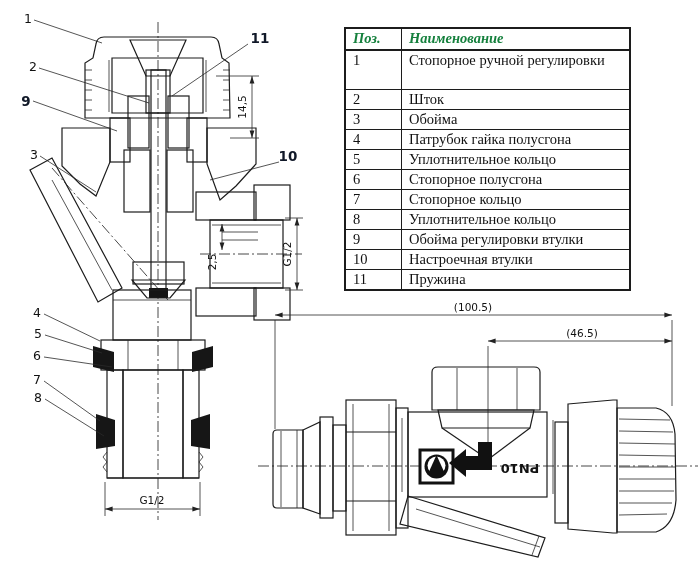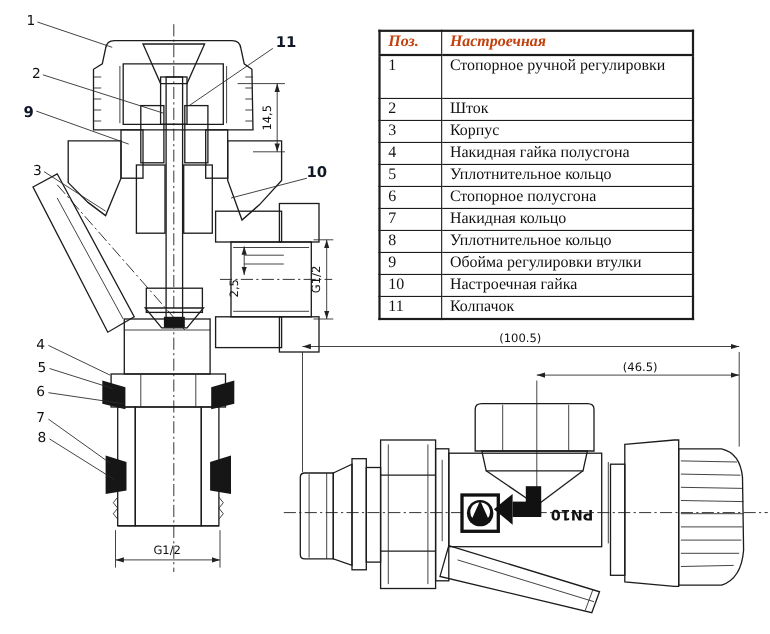--- a/index.html
+++ b/index.html
@@ -4,21 +4,21 @@
 <style>
   html,body{margin:0;padding:0;background:#ffffff;}
   #stage{position:relative;width:700px;height:576px;background:#ffffff;overflow:hidden;
          font-family:"DejaVu Sans",sans-serif;}
   
   #parts-table{position:absolute;left:344px;top:27px;width:287px;border-collapse:collapse;
                font-family:"Liberation Serif",serif;color:#111;}
   #parts-table td,#parts-table th{border:1.5px solid #1c1c1c;padding:0 4px 0 7px;
                font-size:14.5px;line-height:1.25;text-align:left;vertical-align:top;}
   #parts-table{border:2px solid #1c1c1c;}
-  #parts-table th{color:#c2410c;font-style:italic;font-weight:bold;
+  #parts-table th{color:#15803d;font-style:italic;font-weight:bold;
                border-bottom:2.5px solid #1c1c1c;height:20px;}
   #parts-table td.pos{width:44px;}
   #parts-table tr.r{height:20px;}
   #parts-table tr.tall td{height:38px;}
   
   svg{position:absolute;}
   .ln{stroke:#1c1c1c;fill:none;stroke-width:1.2;}
   .thin{stroke:#2a2a2a;fill:none;stroke-width:0.8;}
   .cl{stroke:#333;stroke-width:0.9;fill:none;stroke-dasharray:11 3 2 3;}
   .dim{font-size:10.5px;fill:#111;font-family:"DejaVu Sans",sans-serif;}
@@ -268,62 +268,62 @@
     <marker id="arr2" markerWidth="11" markerHeight="8" refX="9.5" refY="4" orient="auto-start-reverse">
       <path d="M0,1 L9.5,4 L0,7 Z" fill="#222"></path>
     </marker>
   </defs>
 </svg>
 
 <table id="parts-table">
   <tbody>
         <tr>
     <th>Поз.</th>
-    <th>Настроечная</th>
+    <th>Наименование</th>
   </tr>
   <tr class="tall">
     <td class="pos">1</td>
     <td>Стопорное ручной регулировки</td>
   </tr>
   <tr class="r">
     <td class="pos">2</td>
     <td>Шток</td>
   </tr>
   <tr class="r">
     <td class="pos">3</td>
-    <td>Корпус</td>
+    <td>Обойма</td>
   </tr>
   <tr class="r">
     <td class="pos">4</td>
-    <td>Накидная гайка полусгона</td>
+    <td>Патрубок гайка полусгона</td>
   </tr>
   <tr class="r">
     <td class="pos">5</td>
     <td>Уплотнительное кольцо</td>
   </tr>
   <tr class="r">
     <td class="pos">6</td>
     <td>Стопорное полусгона</td>
   </tr>
   <tr class="r">
     <td class="pos">7</td>
-    <td>Накидная кольцо</td>
+    <td>Стопорное кольцо</td>
   </tr>
   <tr class="r">
     <td class="pos">8</td>
     <td>Уплотнительное кольцо</td>
   </tr>
   <tr class="r">
     <td class="pos">9</td>
     <td>Обойма регулировки втулки</td>
   </tr>
   <tr class="r">
     <td class="pos">10</td>
-    <td>Настроечная гайка</td>
+    <td>Настроечная втулки</td>
   </tr>
   <tr class="r">
     <td class="pos">11</td>
-    <td>Колпачок</td>
+    <td>Пружина</td>
   </tr>
 </tbody>
     </table>
 
 </div>
 
 </body></html>

